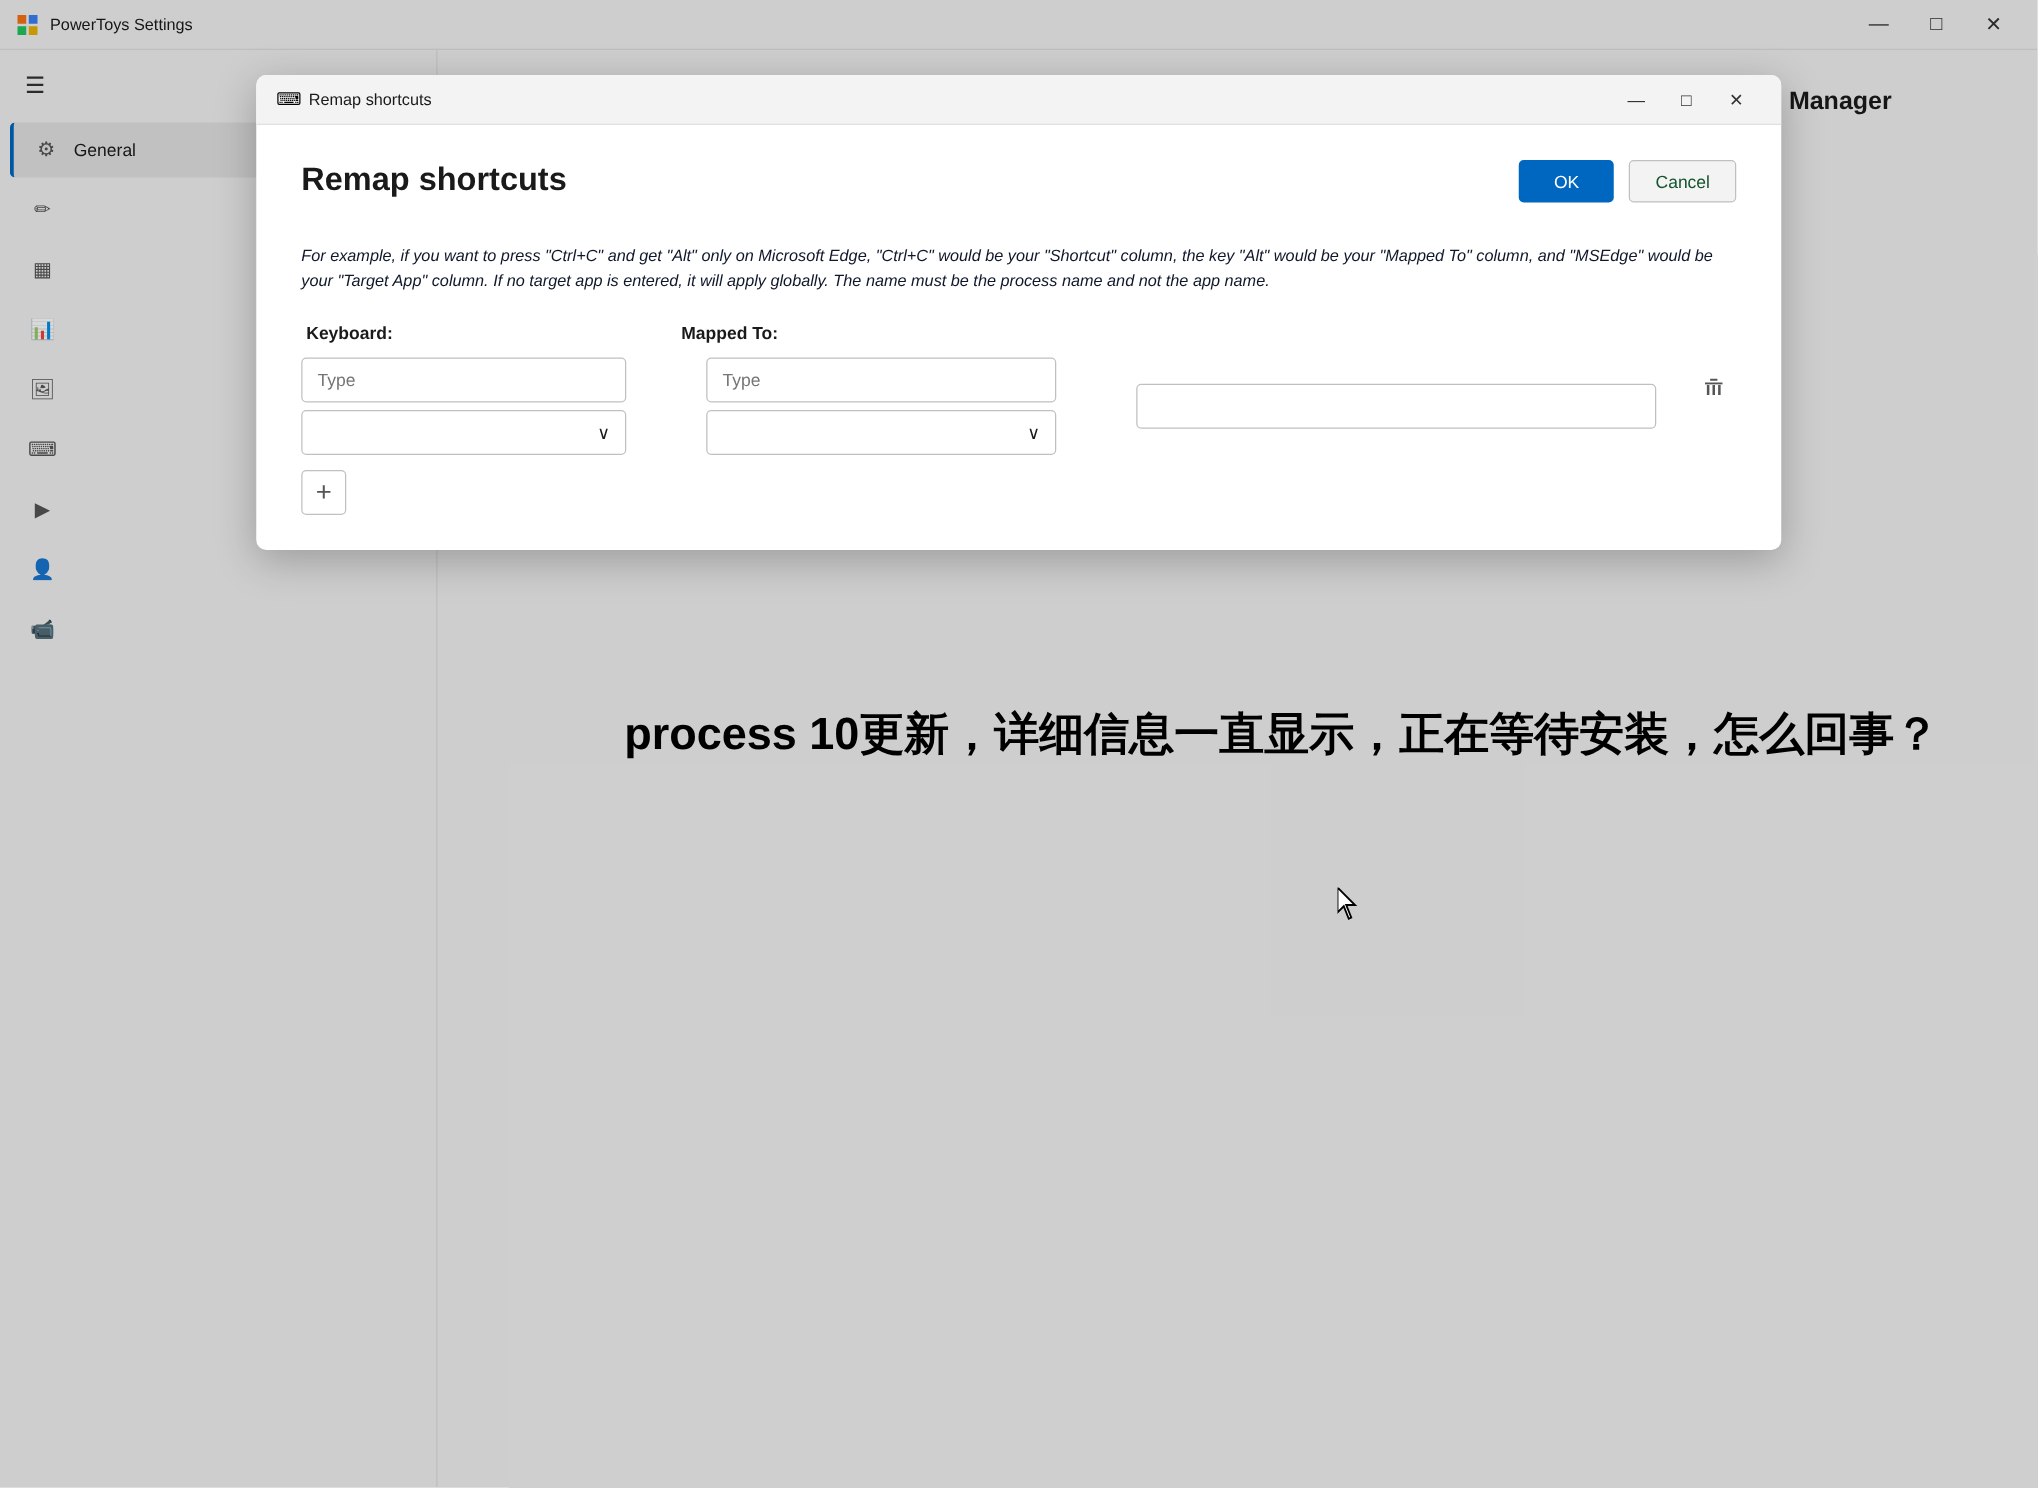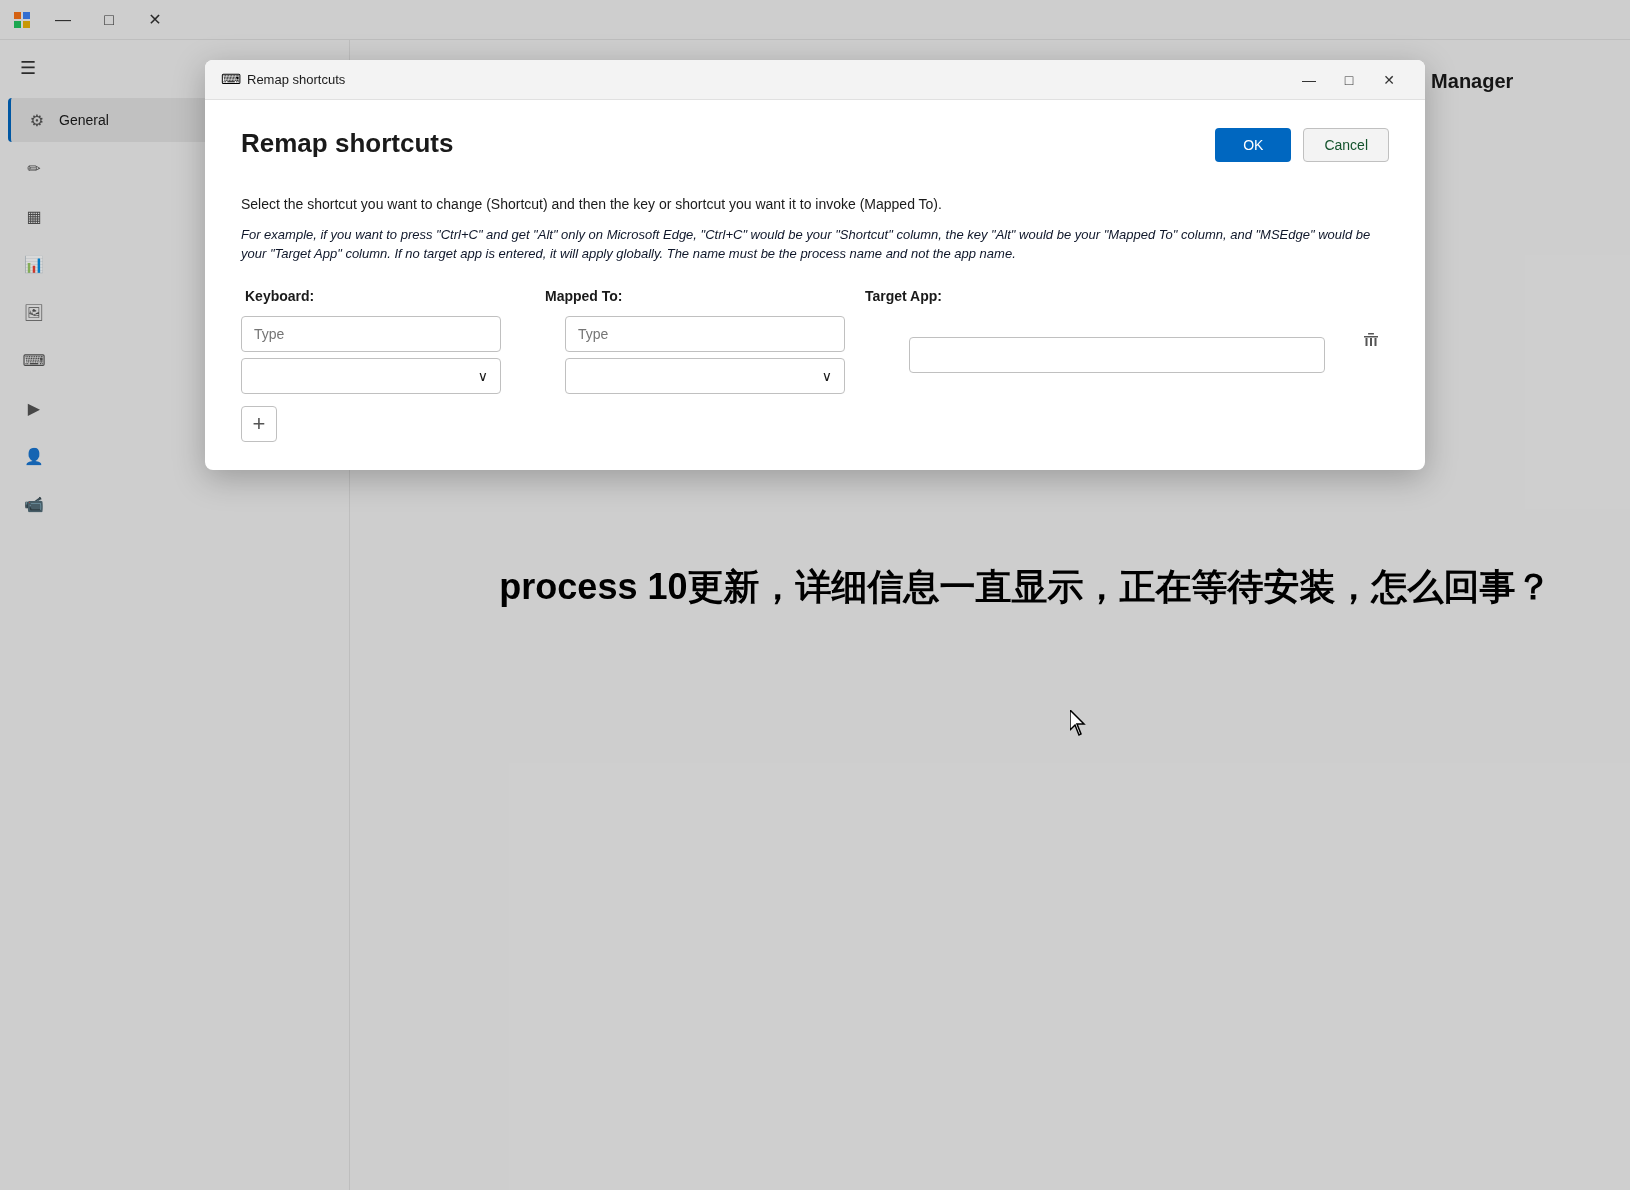--- a/index.html
+++ b/index.html
@@ -443,20 +443,21 @@
 
   <div class="title-bar">
     <div class="title-bar-icon">
       <svg width="18" height="18" viewBox="0 0 18 18">
         <rect x="1" y="1" width="7" height="7" fill="#f97316"></rect>
         <rect x="10" y="1" width="7" height="7" fill="#3b82f6"></rect>
         <rect x="1" y="10" width="7" height="7" fill="#22c55e"></rect>
         <rect x="10" y="10" width="7" height="7" fill="#eab308"></rect>
       </svg>
     </div>
+    <span class="title-bar-text">PowerToys Settings</span>
     <div class="title-bar-controls">
       <button class="title-bar-btn">—</button>
       <button class="title-bar-btn">□</button>
       <button class="title-bar-btn close">✕</button>
     </div>
   </div>
 
   <div class="content-area">
 
     <div class="sidebar">
@@ -528,27 +529,25 @@
     <div class="dialog-content">
 
       <div style="display:flex; align-items:flex-start; justify-content:space-between; margin-bottom:16px;">
         <h2 class="dialog-heading">Remap shortcuts</h2>
         <div class="dialog-actions" style="margin-bottom:0;">
           <button class="btn-ok">OK</button>
           <button class="btn-cancel">Cancel</button>
         </div>
       </div>
 
-      <p class="dialog-description">Select the shortcut you want to change (Shortcut) and then the key or shortcut you want it to invoke (Mapped To).</p>
       <p class="dialog-description-italic">For example, if you want to press "Ctrl+C" and get "Alt" only on Microsoft Edge, "Ctrl+C" would be your "Shortcut" column, the key "Alt" would be your "Mapped To" column, and "MSEdge" would be your "Target App" column. If no target app is entered, it will apply globally. The name must be the process name and not the app name.</p>
 
       <div class="columns-header">
         <span class="col-shortcut">Keyboard:</span>
         <span class="col-mapped">Mapped To:</span>
-        <span class="col-target">Target App:</span>
       </div>
 
       <div class="shortcut-row">
 
         <div class="shortcut-cell">
           <input type="text" class="shortcut-type-input" placeholder="Type" style="">
           <div class="dropdown-wrapper">
             <span></span>
             <span>∨</span>
           </div>

